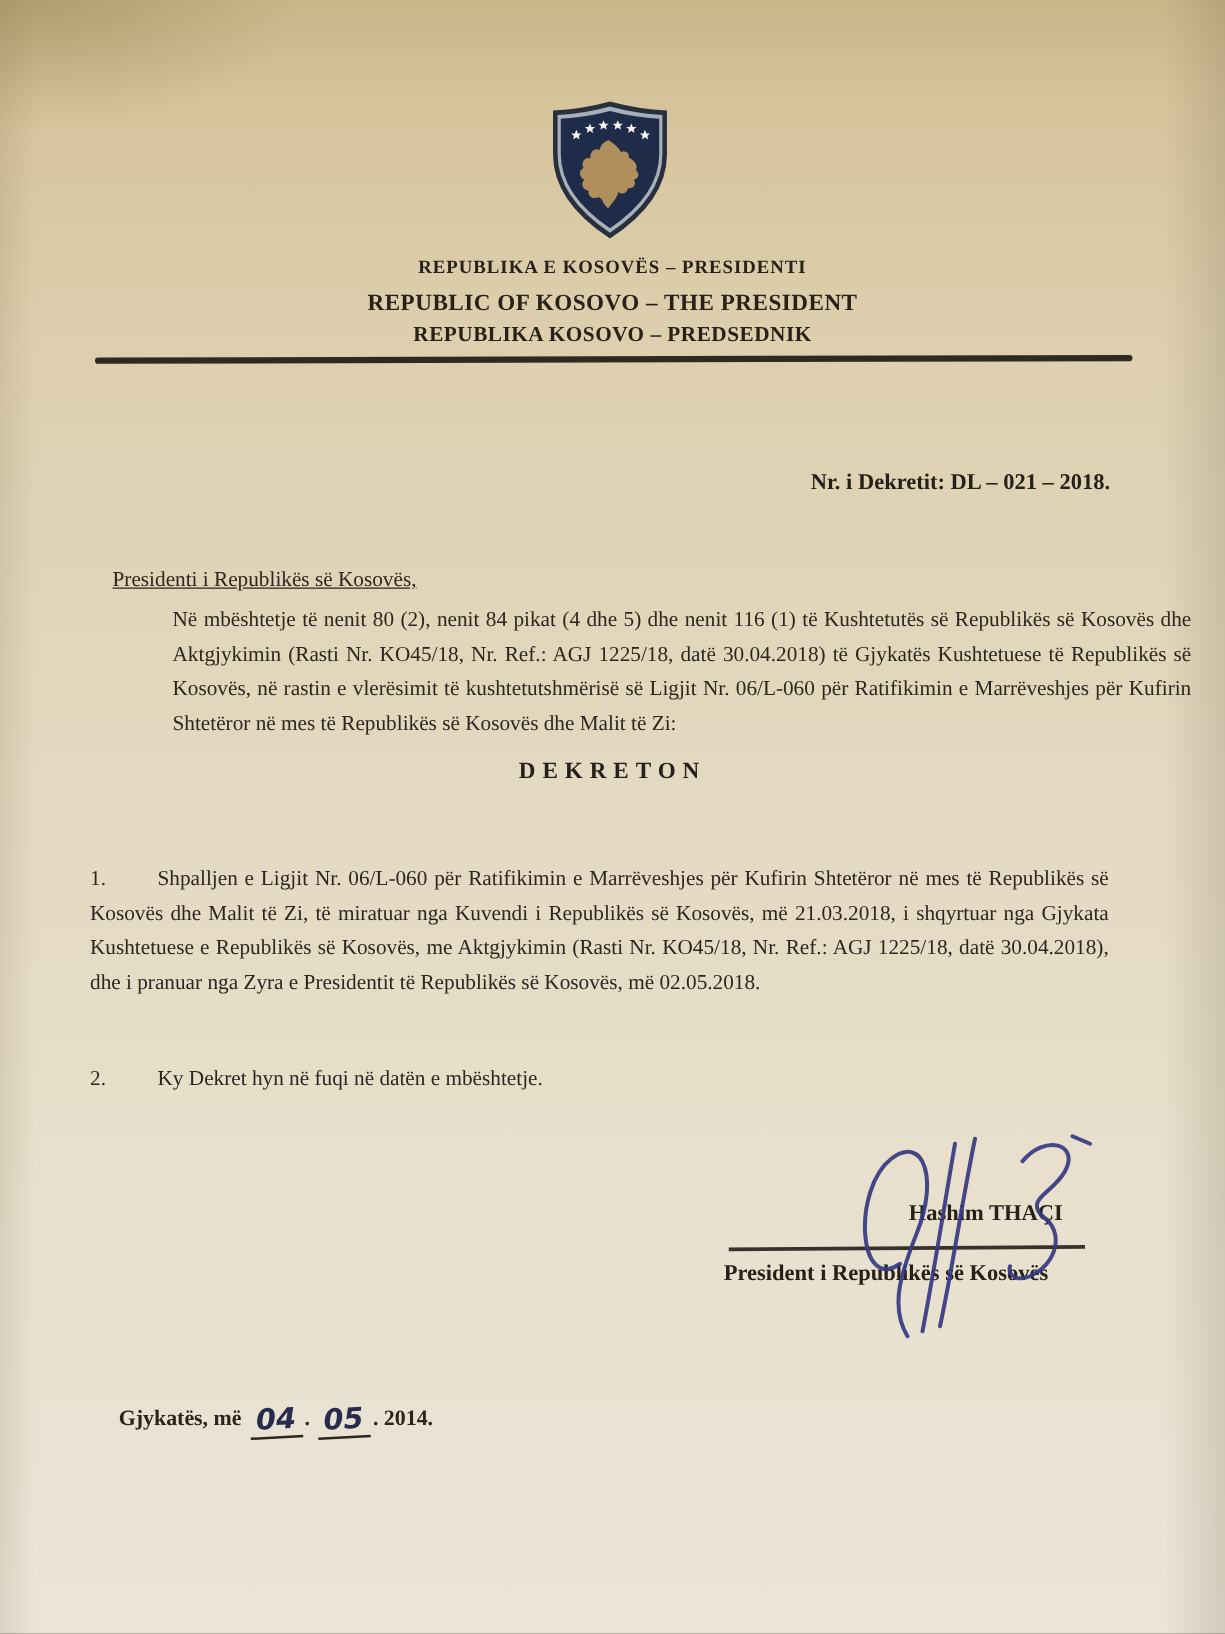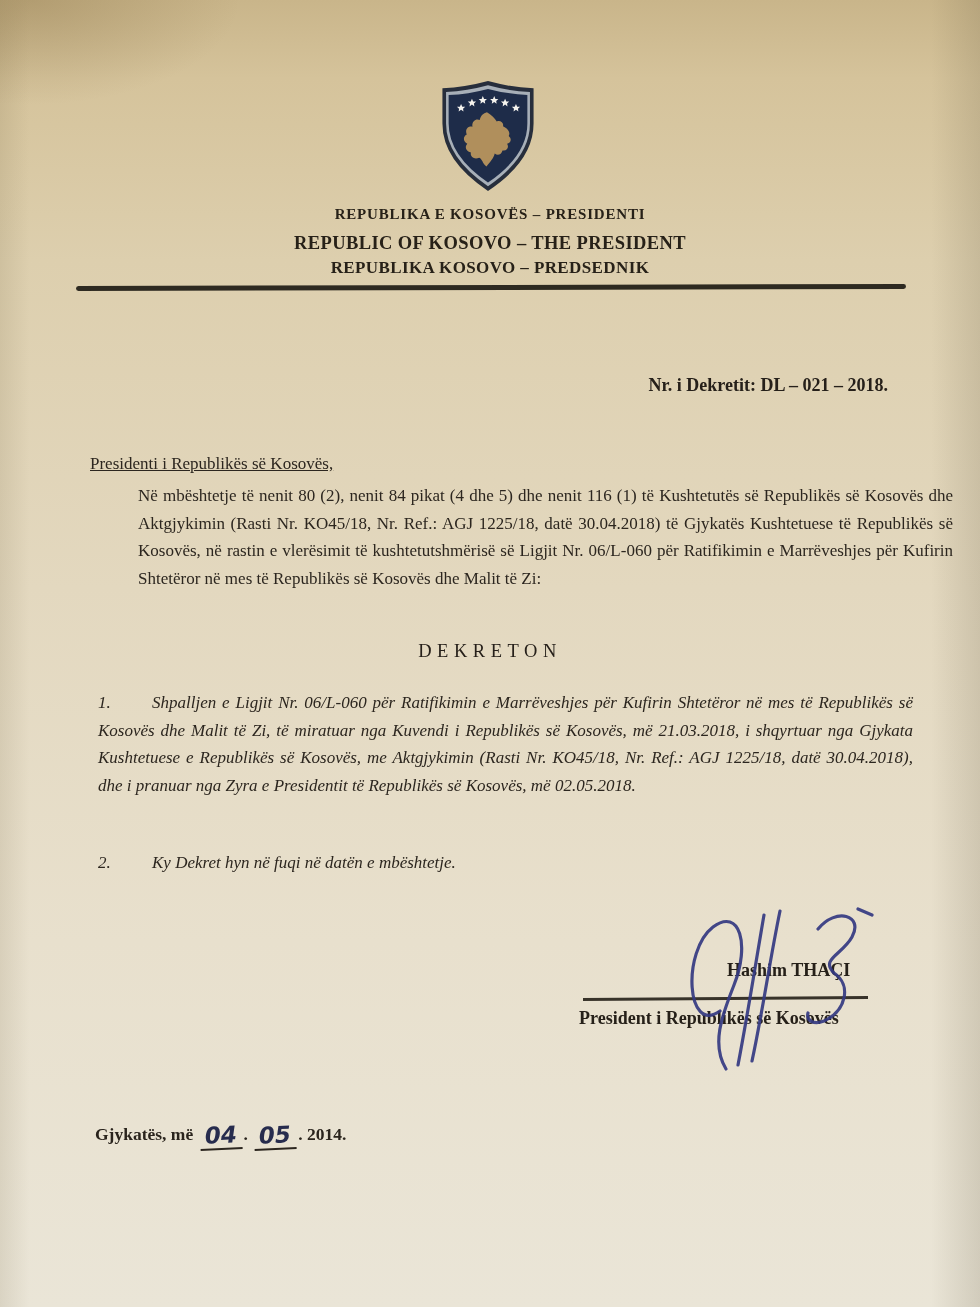--- a/index.html
+++ b/index.html
@@ -24,22 +24,22 @@
   .hdr2{top:233px;font-size:18.5px;font-weight:bold;letter-spacing:0.4px;color:#272118;}
   .hdr3{top:258px;font-size:17px;font-weight:bold;letter-spacing:0.4px;color:#272118;}
   .rule{top:285px;left:76px;width:830px;height:4.5px;background:#2e2a21;border-radius:3px;transform:rotate(-0.15deg);}
   
   .doc-title{top:323px;font-size:19px;font-weight:bold;letter-spacing:0.32em;word-spacing:0.45em;color:#26201a;}
   .decree-no{top:375px;right:92px;font-size:18px;font-weight:bold;color:#26201a;text-align:center;}
   
   .body-text{font-size:17px;line-height:27.5px;color:#2c261f;}
   .salutation{top:450px;left:90px;text-decoration:underline;}
   .preamble{top:482px;left:90px;width:815px;text-align:justify;margin-left:48px;}
-  .dekreton{top:641px;font-size:18.5px;font-weight:normal;letter-spacing:0.3em;color:#26201a;}
-  .item{left:98px;width:815px;text-align:justify;font-style:italic;}
+  .dekreton{top:607px;font-size:18.5px;font-weight:bold;letter-spacing:0.3em;color:#26201a;}
+  .item{left:72px;width:815px;text-align:justify;}
   .item-1{top:689px;}
   .item-2{top:849px;}
   .item .num{display:inline-block;width:54px;}
   
   .sig-scribble{left:668px;top:893px;width:215px;height:180px;}
   .sig-name{left:727px;top:960px;font-size:18px;font-weight:bold;color:#262019;}
   .sig-line{left:583px;top:997px;width:285px;height:2.5px;background:#38332a;transform:rotate(-0.4deg);}
   .sig-title{left:579px;top:1008px;font-size:18px;font-weight:bold;color:#262019;}
   
   .date-line{left:95px;top:1124px;font-size:17.5px;font-weight:bold;color:#2a241d;}

